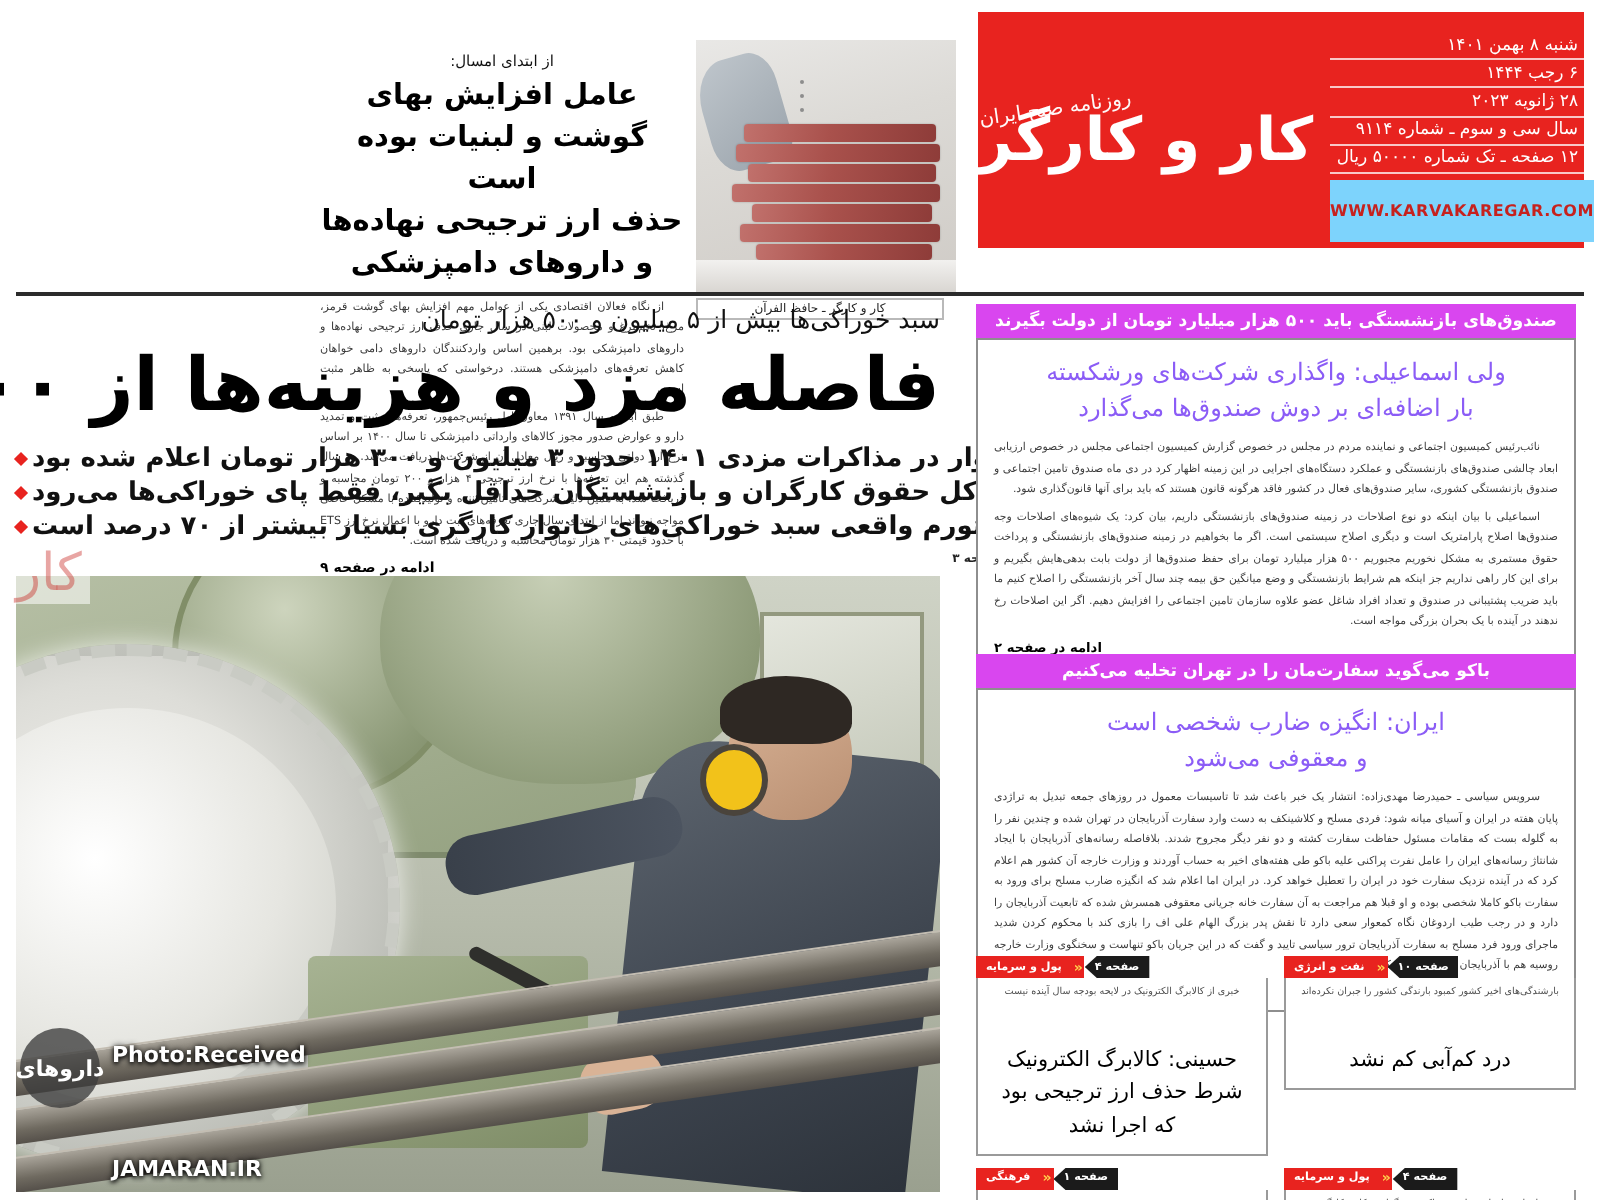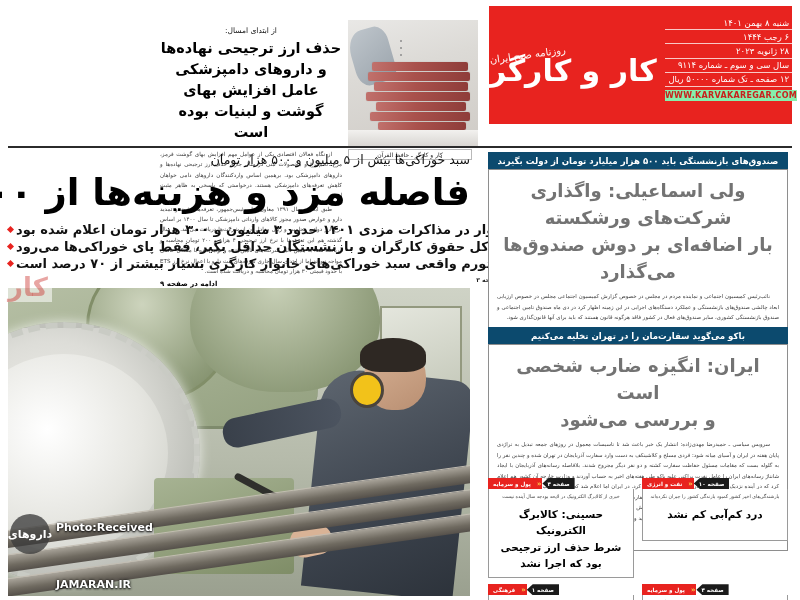--- a/index.html
+++ b/index.html
@@ -38,22 +38,22 @@
   }
   .mast-line{
     display:flex;flex-direction:row;align-items:center;justify-content:flex-start;
     gap:4px;font-size:8.5px;white-space:nowrap;
     border-bottom:.7px solid rgba(255,255,255,.75);
     padding:1.6px 0 1.6px 0;
   }
   .mast-line .bullet{width:4px;height:4px;background:#fff;flex:none;}
   .mast-line span.txt{flex:1;text-align:right;}
   .mast-url{
-    margin-top:3px;background:#86efac;color:#c7211d;font-size:8px;font-weight:bold;
-    text-align:center;padding:1px 0;letter-spacing:.3px;direction:ltr;
+    margin-top:3px;background:#7dd3fc;color:#c7211d;font-size:8px;font-weight:bold;
+    text-align:center;padding:11px 0;letter-spacing:.3px;direction:ltr;
   }
 
   
   .top-story{
     position:absolute;top:4px;right:322px;width:318px;height:140px;
     display:flex;flex-direction:row-reverse;gap:6px;margin-top:16px;
   }
   .ts-text{flex:1;display:flex;flex-direction:column;padding-top:6px;}
   .ts-kicker{font-size:7.5px;text-align:center;color:#111;margin-bottom:3px;}
   .ts-head{
@@ -188,28 +188,28 @@
     position:absolute;right:186px;top:196px;width:52px;height:7px;background:#2f2f2c;
     border-radius:4px;transform:rotate(28deg);
   }
   .mp-side-panel{
     position:absolute;right:8px;top:18px;width:78px;height:92px;
     background:linear-gradient(160deg,#e4e6dd,#c3c7b8);border:2px solid #93997f;
   }
 
   
   .redbar{
-    background:#0c4a6e;color:#fff;font-size:8.6px;font-weight:bold;
+    background:#d946ef;color:#fff;font-size:8.6px;font-weight:bold;
     text-align:center;padding:3.6px 6px;white-space:nowrap;box-sizing:border-box;
   }
   .storybox{
     border:1px solid #8e8e8e;background:#fff;box-sizing:border-box;padding:7px 8px 5px 8px;
   }
   .sb-head{
-    font-size:18px;font-weight:bold;text-align:center;line-height:1.5;color:#737373;
+    font-size:12px;font-weight:normal;text-align:center;line-height:1.5;color:#8b5cf6;
     letter-spacing:-.3px;
   }
   .sb-body{
     margin-top:6px;font-size:5.4px;line-height:1.95;text-align:justify;color:#3c3c3c;
   }
   .sb-body p{margin:0 0 3px 0;text-indent:9px;}
   .sb-cont{font-size:6.6px;font-weight:bold;text-align:left;color:#000;margin-top:2px;}
 
   .col1{position:absolute;top:152px;right:12px;width:300px;}
   .col2{position:absolute;top:327px;right:12px;width:300px;}
@@ -234,27 +234,27 @@
     background:#1b1b1b;padding:0 5px;display:flex;align-items:center;white-space:nowrap;
     clip-path:polygon(6px 0,100% 0,100% 100%,6px 100%,0 50%);
   }
   .mb-tab .fill{flex:1;background:transparent;}
   .mb-body{
     border:1px solid #9a9a9a;border-top:none;background:#fff;padding:4px 6px 6px 6px;
     min-height:52px;box-sizing:border-box;
   }
   .mb-kicker{font-size:4.8px;color:#4a4a4a;text-align:center;line-height:1.7;}
   .mb-head{
-    font-size:10.5px;font-weight:bold;text-align:center;line-height:1.55;color:#000;
-    margin-top:5px;
+    font-size:10.5px;font-weight:normal;text-align:center;line-height:1.55;color:#000;
+    margin-top:21px;
   }
 
   
   .wm-left{
-    position:absolute;left:4px;top:272px;font-size:26px;font-weight:bold;
+    position:absolute;left:4px;top:272px;font-size:26px;font-weight:normal;
     color:rgba(200,40,36,.42);letter-spacing:1px;pointer-events:none;
     background:rgba(255,255,255,.55);padding:0 4px;
   }
   .wm-photo{
     position:absolute;left:10px;bottom:8px;display:flex;align-items:center;gap:6px;
     pointer-events:none;direction:ltr;
   }
   .wm-seal{
     width:40px;height:40px;border-radius:50%;
     background:rgba(60,60,60,.78);display:flex;align-items:center;justify-content:center;
@@ -298,22 +298,22 @@
         <span class="txt">۱۲ صفحه ـ تک شماره ۵۰۰۰۰ ریال</span>
       </div>
       <div class="mast-url">WWW.KARVAKAREGAR.COM</div>
     </div>
   </div>
 
   <div class="top-story">
     <div class="ts-text">
       <div class="ts-kicker">از ابتدای امسال:</div>
       <div class="ts-head">
+        <div>عامل افزایش بهای گوشت و لبنیات بوده است</div>
         <div>حذف ارز ترجیحی نهاده‌ها و داروهای دامپزشکی</div>
-        <div>عامل افزایش بهای گوشت و لبنیات بوده است</div>
       </div>
       <div class="ts-body">
         <p>از نگاه فعالان اقتصادی یکی از عوامل مهم افزایش بهای گوشت قرمز، مرغ، تخم‌مرغ و محصولات لبنی در سال جاری حذف ارز ترجیحی نهاده‌ها و داروهای دامپزشکی بود. برهمین اساس واردکنندگان داروهای دامی خواهان کاهش تعرفه‌های دامپزشکی هستند. درخواستی که پاسخی به ظاهر مثبت است.</p>
         <p>طبق ابلاغیه سال ۱۳۹۱ معاون اول رئیس‌جمهور، تعرفه‌های ثبت و تمدید دارو و عوارض صدور مجوز کالاهای وارداتی دامپزشکی تا سال ۱۴۰۰ بر اساس نرخ ارز دولتی محاسبه و ریال معادل آن از شرکت‌ها دریافت می‌شد. در سال گذشته هم این تعرفه‌ها با نرخ ارز ترجیحی ۴ هزار و ۲۰۰ تومان محاسبه و دریافت شد. به همین دلیل شرکت‌های تامین‌کننده و تولیدکننده با مشکل خاصی مواجه نبودند اما از ابتدای سال جاری تعرفه‌های ثبت دارو با اعمال نرخ ارز ETS با حدود قیمتی ۳۰ هزار تومان محاسبه و دریافت شده است.</p>
       </div>
       <div class="ts-cont">ادامه در صفحه ۹</div>
     </div>
     <div class="ts-photo">
       <div class="glove"></div>
       <div class="dots">
@@ -393,21 +393,21 @@
       </div>
       <div class="sb-cont">ادامه در صفحه ۲</div>
     </div>
   </div>
 
   <div class="col2">
     <div class="redbar">باکو می‌گوید سفارت‌مان را در تهران تخلیه می‌کنیم</div>
     <div class="storybox">
       <div class="sb-head">
         <div>ایران: انگیزه ضارب شخصی است</div>
-        <div>و بررسی می‌شود</div>
+        <div>و معقوفی می‌شود</div>
       </div>
       <div class="sb-body">
         <p>سرویس سیاسی ـ حمیدرضا مهدی‌زاده: انتشار یک خبر باعث شد تا تاسیسات معمول در روزهای جمعه تبدیل به تراژدی پایان هفته در ایران و آسیای میانه شود: فردی مسلح و کلاشینکف به دست وارد سفارت آذربایجان در تهران شده و چندین نفر را به گلوله بست که مقامات مسئول حفاظت سفارت کشته و دو نفر دیگر مجروح شدند. بلافاصله رسانه‌های آذربایجان با ایجاد شانتاژ رسانه‌های ایران را عامل نفرت پراکنی علیه باکو طی هفته‌های اخیر به حساب آوردند و وزارت خارجه آن کشور هم اعلام کرد که در آینده نزدیک سفارت خود در ایران را تعطیل خواهد کرد. در ایران اما اعلام شد که انگیزه ضارب مسلح برای ورود به سفارت باکو کاملا شخصی بوده و او قبلا هم مراجعت به آن سفارت خانه جریانی معقوفی همسرش شده که تابعیت آذربایجان را دارد و در رجب طیب اردوغان نگاه کمعوار سعی دارد تا نقش پدر بزرگ الهام علی اف را بازی کند با محکوم کردن شدید ماجرای ورود فرد مسلح به سفارت آذربایجان ترور سیاسی تایید و گفت که در این جریان باکو تنهاست و سخنگوی وزارت خارجه روسیه هم با آذربایجان اعلام همدردی کرد.</p>
       </div>
       <div class="sb-cont">ادامه در صفحه ۲</div>
     </div>
   </div>
 
   <div class="grid-bottom">
 

